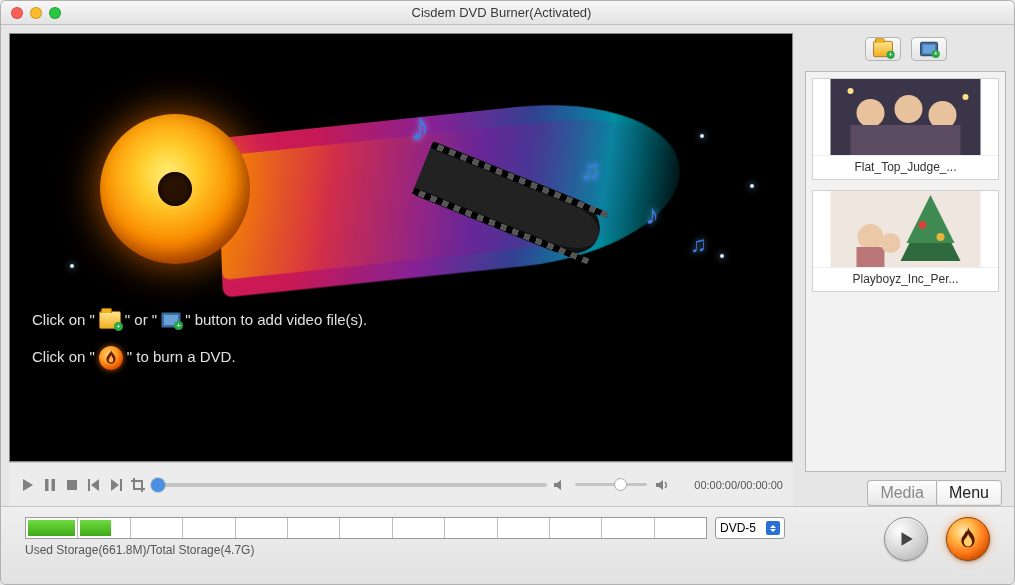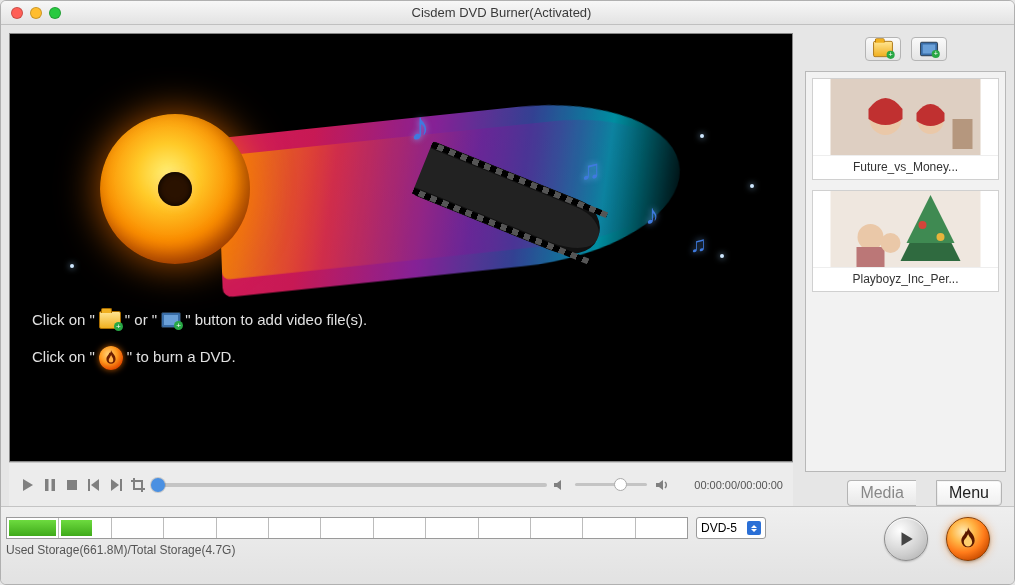--- a/index.html
+++ b/index.html
@@ -66,24 +66,24 @@
 
 .media-list { flex:1; background:#f2f2f2; border:1px solid #b8b8b8; overflow-y:auto; padding:6px 6px; }
 .media-item { background:#fff; border:1px solid #d0d0d0; margin-bottom:10px; text-align:center; cursor:pointer; }
 .thumb { height:76px; display:flex; align-items:center; justify-content:center; font-size:0; }
 .thumb svg{ width:100%; height:100%; }
 .media-label { font-size:12px; color:#333; padding:4px 4px 5px; white-space:nowrap; overflow:hidden; text-overflow:ellipsis; border-top:1px solid #eee;}
 
 .tabbar { display:flex; justify-content:flex-end; gap:0; padding-right:4px; }
 .tab-btn { font-size:16px; padding:3px 12px; background:linear-gradient(#fcfcfc,#e8e8e8); border:1px solid #b4b4b4; cursor:pointer; }
 .tab-btn:first-child{ border-radius:4px 0 0 4px; border-right:none; color:#888; }
-.tab-btn:last-child{ border-radius:0 4px 4px 0; background:linear-gradient(#fff,#f0f0f0); color:#222; box-shadow: inset 0 0 0 1px rgba(0,0,0,0.04); margin-left: 20px; }
-
-
-.bottombar { height: 78px; border-top:1px solid #c4c4c4; background:linear-gradient(#efefef,#e2e2e2); display:flex; align-items:flex-start; padding:10px 14px 0 5px; gap:20px; }
+.tab-btn:last-child{ border-radius:0 4px 4px 0; background:linear-gradient(#fff,#f0f0f0); color:#222; box-shadow: inset 0 0 0 1px rgba(0,0,0,0.04); }
+
+
+.bottombar { height: 78px; border-top:1px solid #c4c4c4; background:linear-gradient(#efefef,#e2e2e2); display:flex; align-items:flex-start; padding:10px 14px 0 24px; gap:20px; }
 .storage-wrap { width:760px; }
 .storage-row { display:flex; align-items:center; gap:8px; }
 .segbar { flex:1; height:22px; display:flex; border:1px solid #9a9a9a; background:#fff; }
 .seg { flex:1; border-right:1px solid #bcbcbc; position:relative; }
 .seg:last-child{ border-right:none; }
 .seg.filled::after{ content:""; position:absolute; inset:2px; background:linear-gradient(#6ddb3f,#3faa1a); }
 .seg.partial::after{ content:""; position:absolute; top:2px; bottom:2px; left:2px; width:60%; background:linear-gradient(#6ddb3f,#3faa1a); }
 .disc-select { width:70px; height:22px; font-size:12px; border:1px solid #9a9a9a; border-radius:3px; background:#fff; display:flex; align-items:center; padding:0 4px; justify-content:space-between; cursor:pointer; }
 .select-caret { width:14px; height:14px; background:#2a6fd6; border-radius:2px; display:flex; flex-direction:column; align-items:center; justify-content:center; }
 .select-caret::before{content:""; border-left:3px solid transparent; border-right:3px solid transparent; border-bottom:3px solid #fff; margin-bottom:1px;}
@@ -221,29 +221,30 @@
       <div class="tb-btn">
           <span class="mini-icon film-i">
             <span class="plus">+</span>
           </span>
         </div>
     </div>
     <div class="media-list" id="media-list">
         <div class="media-item">
           <div class="thumb">
             <svg viewBox="0 0 150 76">
-              <rect width="150" height="76" fill="#decfc2"></rect>
-              <circle cx="55" cy="40" r="16" fill="#eac8a8"></circle>
-              <path d="M38 30 Q55 8 72 30 L72 40 Q55 52 38 40 Z" fill="#c03030"></path>
-              <circle cx="100" cy="42" r="13" fill="#eac8a8"></circle>
-              <path d="M86 34 Q100 16 114 34 L114 42 Q100 52 86 42 Z" fill="#c03030"></path>
-              <rect x="122" y="40" width="20" height="30" fill="#b5977e"></rect>
+              <rect width="150" height="76" fill="#3a3548"></rect>
+              <circle cx="40" cy="34" r="14" fill="#e7c29c"></circle>
+              <circle cx="78" cy="30" r="14" fill="#e7c29c"></circle>
+              <circle cx="112" cy="36" r="14" fill="#e7c29c"></circle>
+              <rect x="20" y="46" width="110" height="30" fill="#5a4a62"></rect>
+              <circle cx="20" cy="12" r="3" fill="#ffe08a"></circle>
+              <circle cx="135" cy="18" r="3" fill="#ffe08a"></circle>
             </svg>
           </div>
-          <div class="media-label">Future_vs_Money...</div>
+          <div class="media-label">Flat_Top_Judge_...</div>
         </div>
         <div class="media-item">
           <div class="thumb">
             <svg viewBox="0 0 150 76">
               <rect width="150" height="76" fill="#efe7df"></rect>
               <path d="M100 10 L130 70 L70 70 Z" fill="#2f6a3f"></path>
               <path d="M100 4 L124 52 L76 52 Z" fill="#3f8a52"></path>
               <circle cx="92" cy="34" r="4" fill="#d4443a"></circle>
               <circle cx="110" cy="46" r="4" fill="#e7b43c"></circle>
               <circle cx="40" cy="46" r="13" fill="#eac8a8"></circle>

